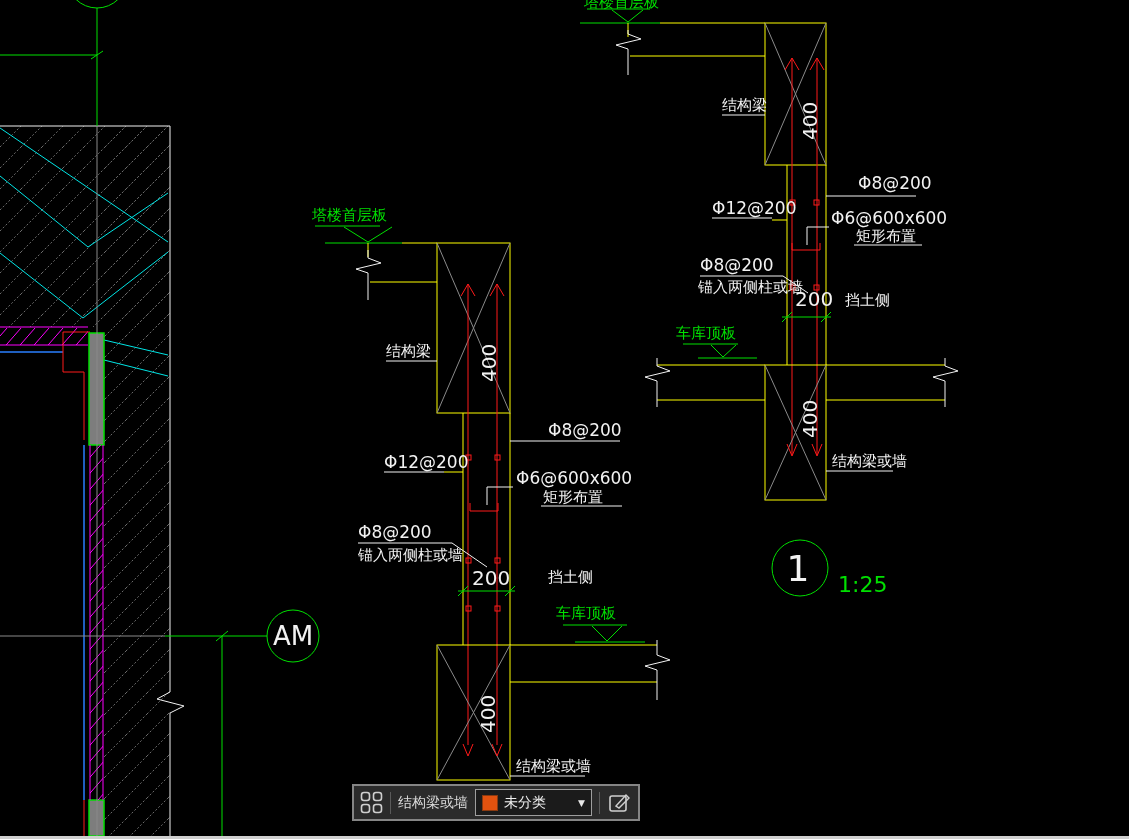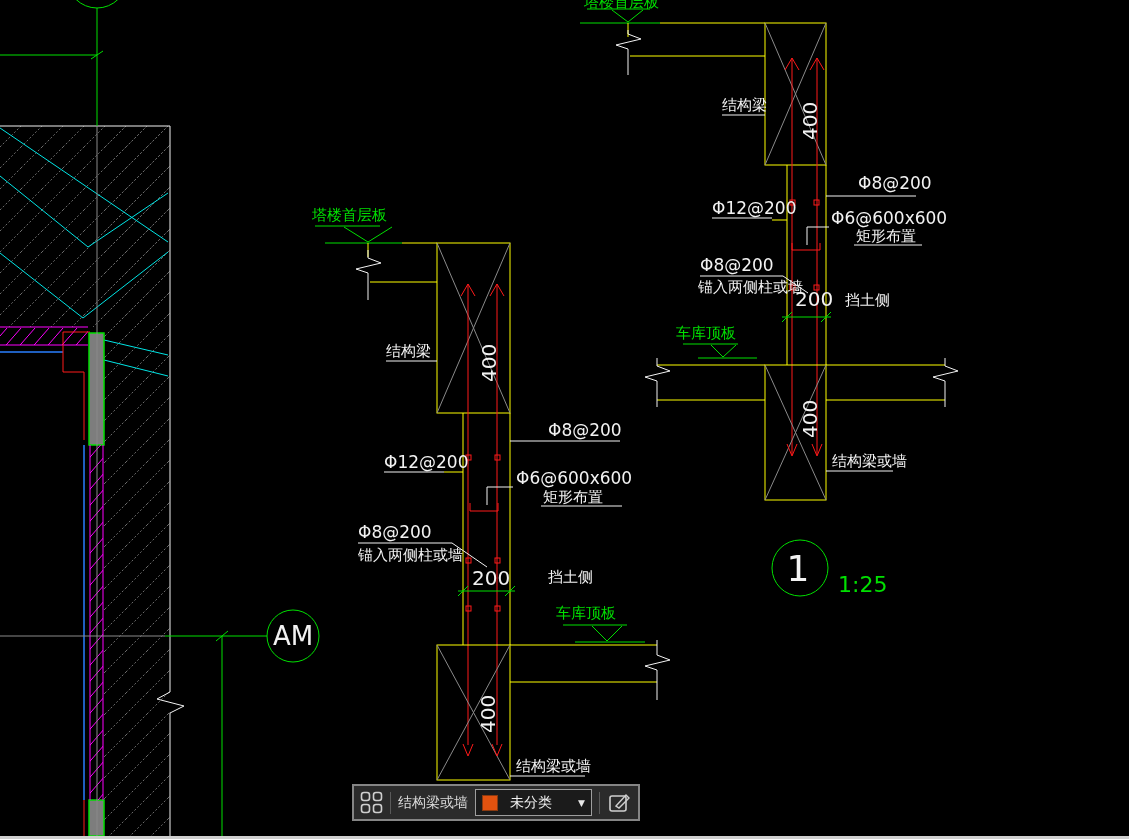--- a/index.html
+++ b/index.html
@@ -20,21 +20,21 @@
   .tg{fill:#00e000;font-size:15px}
   .tgd{fill:#00e000;font-size:22px}
   .sq{stroke:#ff1a1a;fill:none;stroke-width:1}
   
   .toolbar{position:absolute;left:352px;top:784px;width:288px;height:37px;box-sizing:border-box;
            background:#2b2b2b;border:2px solid #858585;display:flex;align-items:center;
            padding:0 6px;gap:7px;}
   .tb-sep{width:1px;height:22px;background:#5a5a5a;flex:0 0 auto;}
   .tb-label{color:#dcdcdc;font-size:14px;white-space:nowrap;}
   .tb-btn{display:flex;align-items:center;justify-content:center;cursor:pointer;flex:0 0 auto;}
-  .dropdown{display:flex;align-items:center;gap:12px;height:27px;width:142px;box-sizing:border-box;
+  .dropdown{display:flex;align-items:center;gap:6px;height:27px;width:142px;box-sizing:border-box;
             background:#1b1b1b;border:1px solid #9e9e9e;padding:0 6px;cursor:pointer;}
   .swatch{width:14px;height:14px;background:#e2520f;border:1px solid #8a3a10;flex:0 0 auto;}
   .dd-value{color:#f2f2f2;font-size:14px;flex:1 1 auto;}
   .dd-caret{color:#e8e8e8;font-size:9px;flex:0 0 auto;}
   .bottom-strip{position:absolute;left:0;top:836px;width:1129px;height:3px;background:#cfcfcf;}
 </style>
 </head>
 <body>
 
 <div id="screen">

